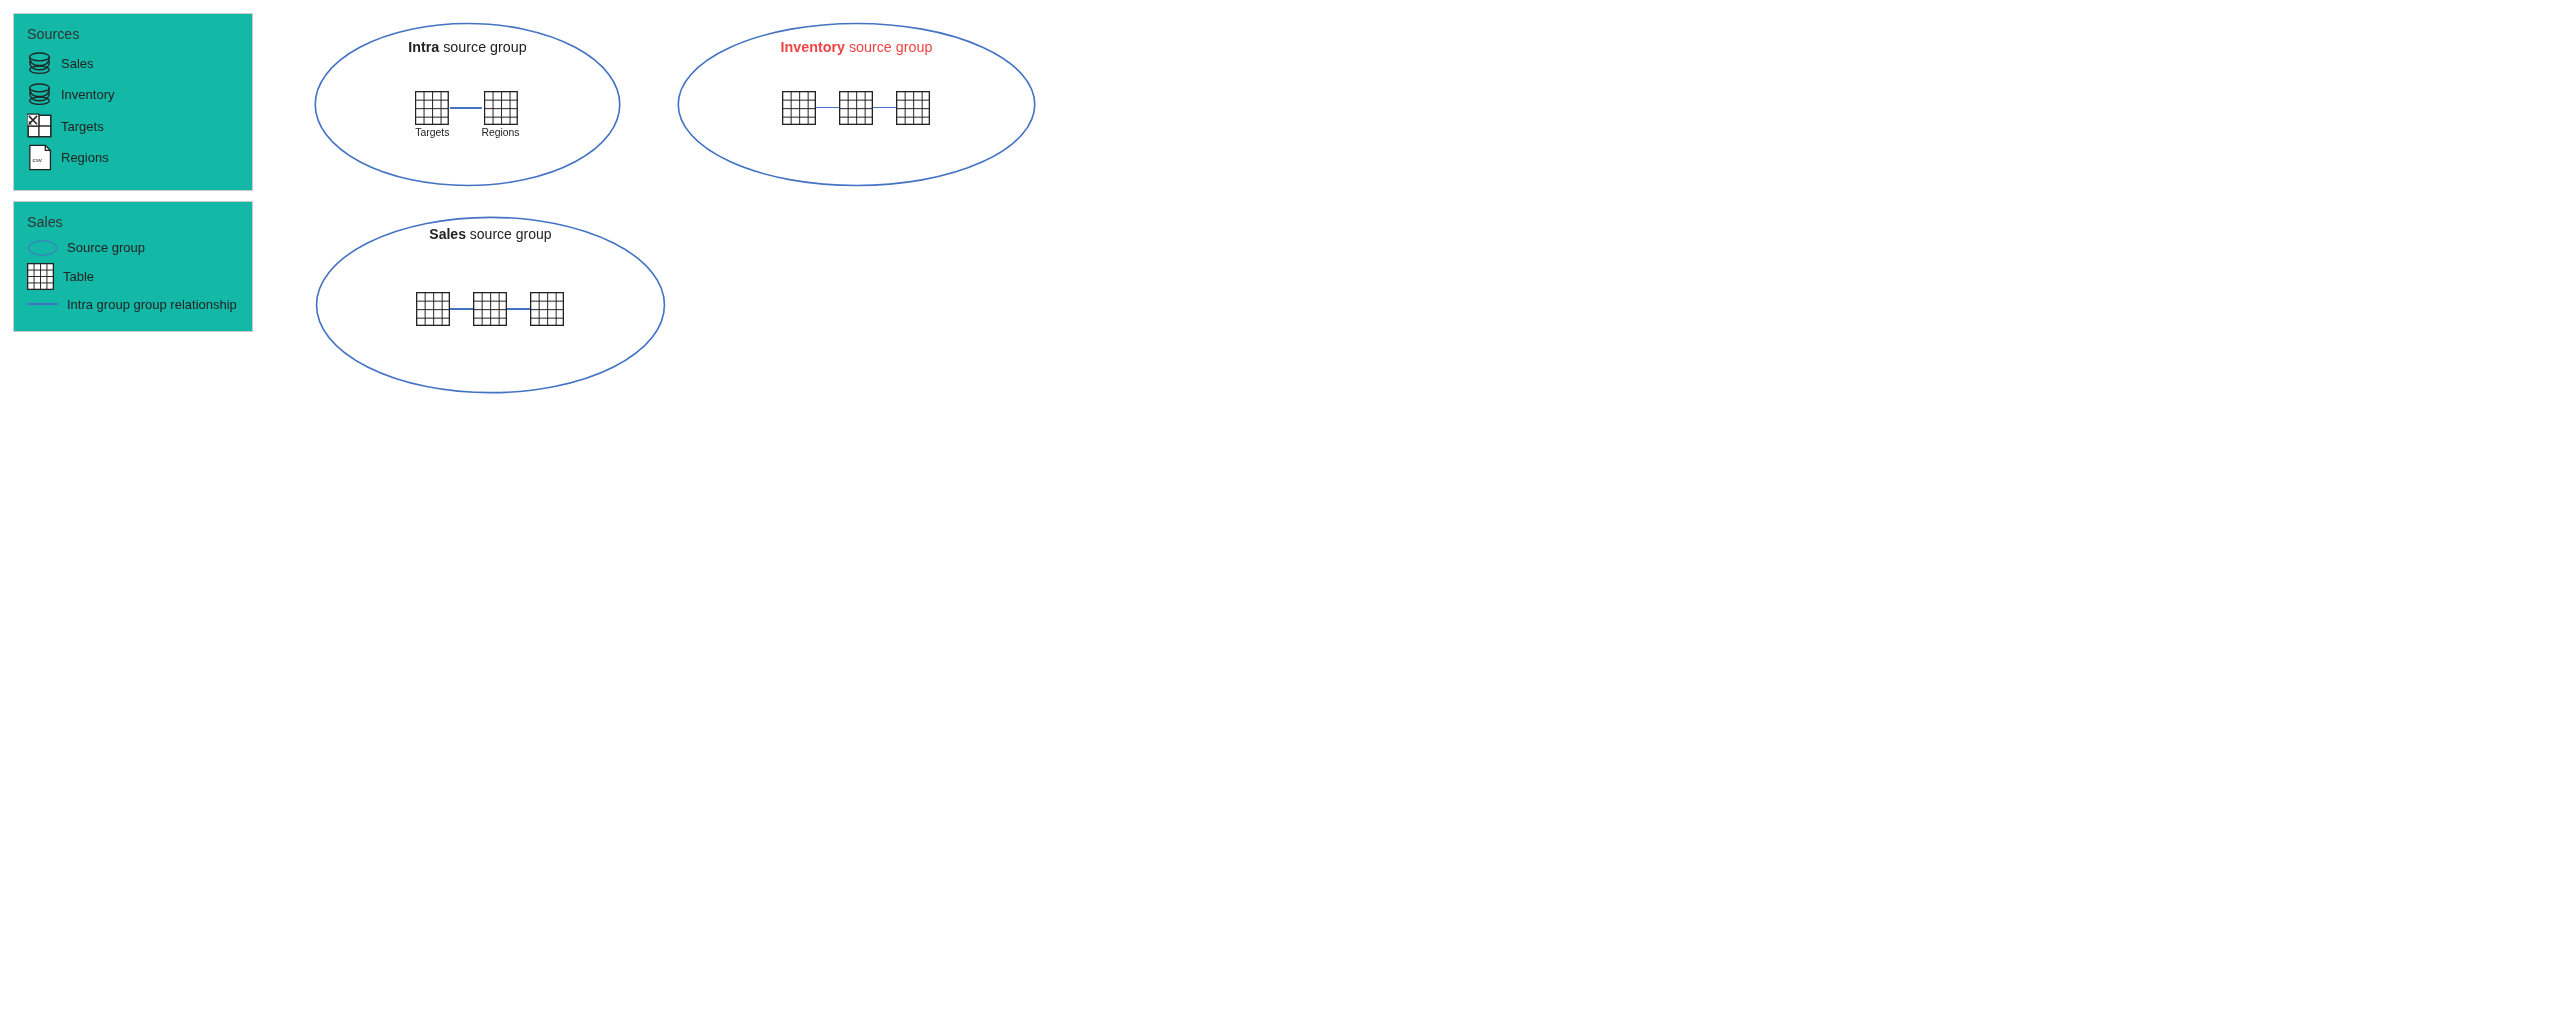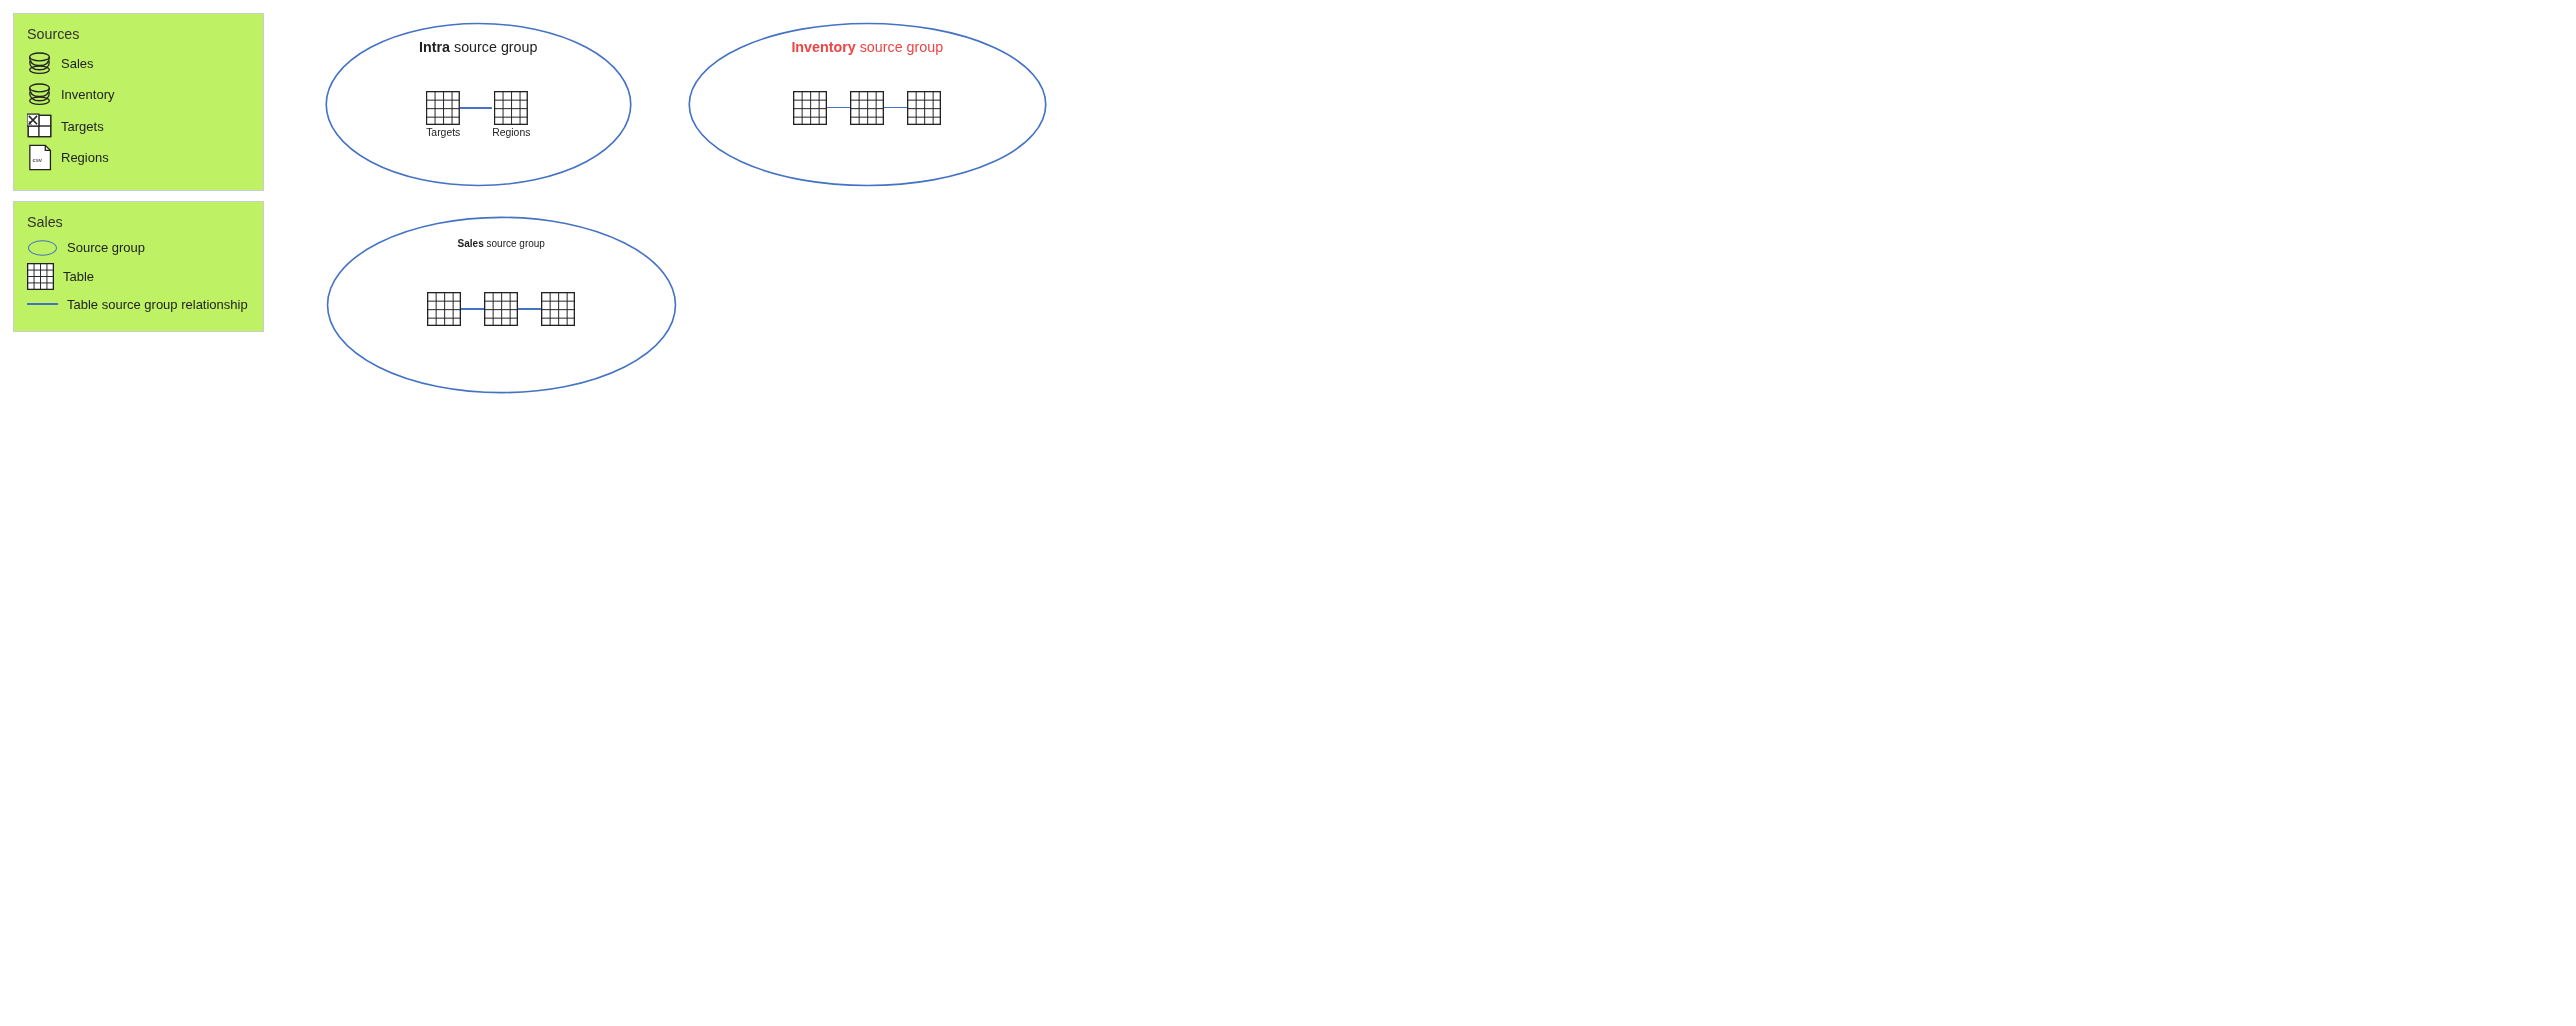--- a/index.html
+++ b/index.html
@@ -14,21 +14,21 @@
     }
 
     .left-panel {
       display: flex;
       flex-direction: column;
       gap: 10.4px;
       min-width: 195px;
     }
 
     .panel-box {
-      background: #bef264;
+      background: #14b8a6;
       border: 0.6px solid #ccc;
       padding: 11.7px 15.6px 13px 13px;
       min-width: 182px;
     }
 
     .panel-title {
       font-size: 14.3px;
       color: #333;
       margin-bottom: 9px;
     }
@@ -172,21 +172,21 @@
         <line x1="1" y1="31" x2="41" y2="31" stroke="#222" stroke-width="1.5"></line>
         <line x1="11" y1="1" x2="11" y2="41" stroke="#222" stroke-width="1.5"></line>
         <line x1="21" y1="1" x2="21" y2="41" stroke="#222" stroke-width="1.5"></line>
         <line x1="31" y1="1" x2="31" y2="41" stroke="#222" stroke-width="1.5"></line>
       </svg>
       <span>Table</span>
     </div>
 
     <div class="legend-item">
       <div class="legend-line"></div>
-      <span>Table source group relationship</span>
+      <span>Intra group group relationship</span>
     </div>
   </div>
 </div>
 
 <div class="diagram-area">
 
   <div style="position:absolute; top: 6.5px; left: 39px; width: 311px; height: 169px;">
     <svg width="311" height="169" viewBox="0 0 480 260">
       <ellipse cx="240" cy="130" rx="235" ry="125" fill="none" stroke="#4472C4" stroke-width="2.5"></ellipse>
     </svg>
@@ -267,21 +267,21 @@
           <line x1="40" y1="1" x2="40" y2="51" stroke="#222" stroke-width="1.5"></line>
         </svg>
       </div>
     </div>
   </div>
 
   <div style="position:absolute; top: 201px; left: 39px; width: 357px; height: 182px;">
     <svg width="357" height="182" viewBox="0 0 550 280">
       <ellipse cx="275" cy="140" rx="268" ry="135" fill="none" stroke="#4472C4" stroke-width="2.5"></ellipse>
     </svg>
-    <div style="position:absolute; top: 24px; left: 0; width: 100%; text-align: center; font-size: 10px; color:#222;">
+    <div style="position:absolute; top: 12px; left: 0; width: 100%; text-align: center; font-size: 14px; color:#222;">
       <strong>Sales</strong> source group
     </div>
     
     <div style="position:absolute; top: 78px; left: 50%; transform: translateX(-50%); display:flex; align-items:center; gap:0;">
       <div class="table-with-label">
         <svg width="34" height="34" viewBox="0 0 52 52">
           <rect x="1" y="1" width="50" height="50" fill="white" stroke="#222" stroke-width="2"></rect>
           <line x1="1" y1="14" x2="51" y2="14" stroke="#222" stroke-width="1.5"></line>
           <line x1="1" y1="27" x2="51" y2="27" stroke="#222" stroke-width="1.5"></line>
           <line x1="1" y1="40" x2="51" y2="40" stroke="#222" stroke-width="1.5"></line>

